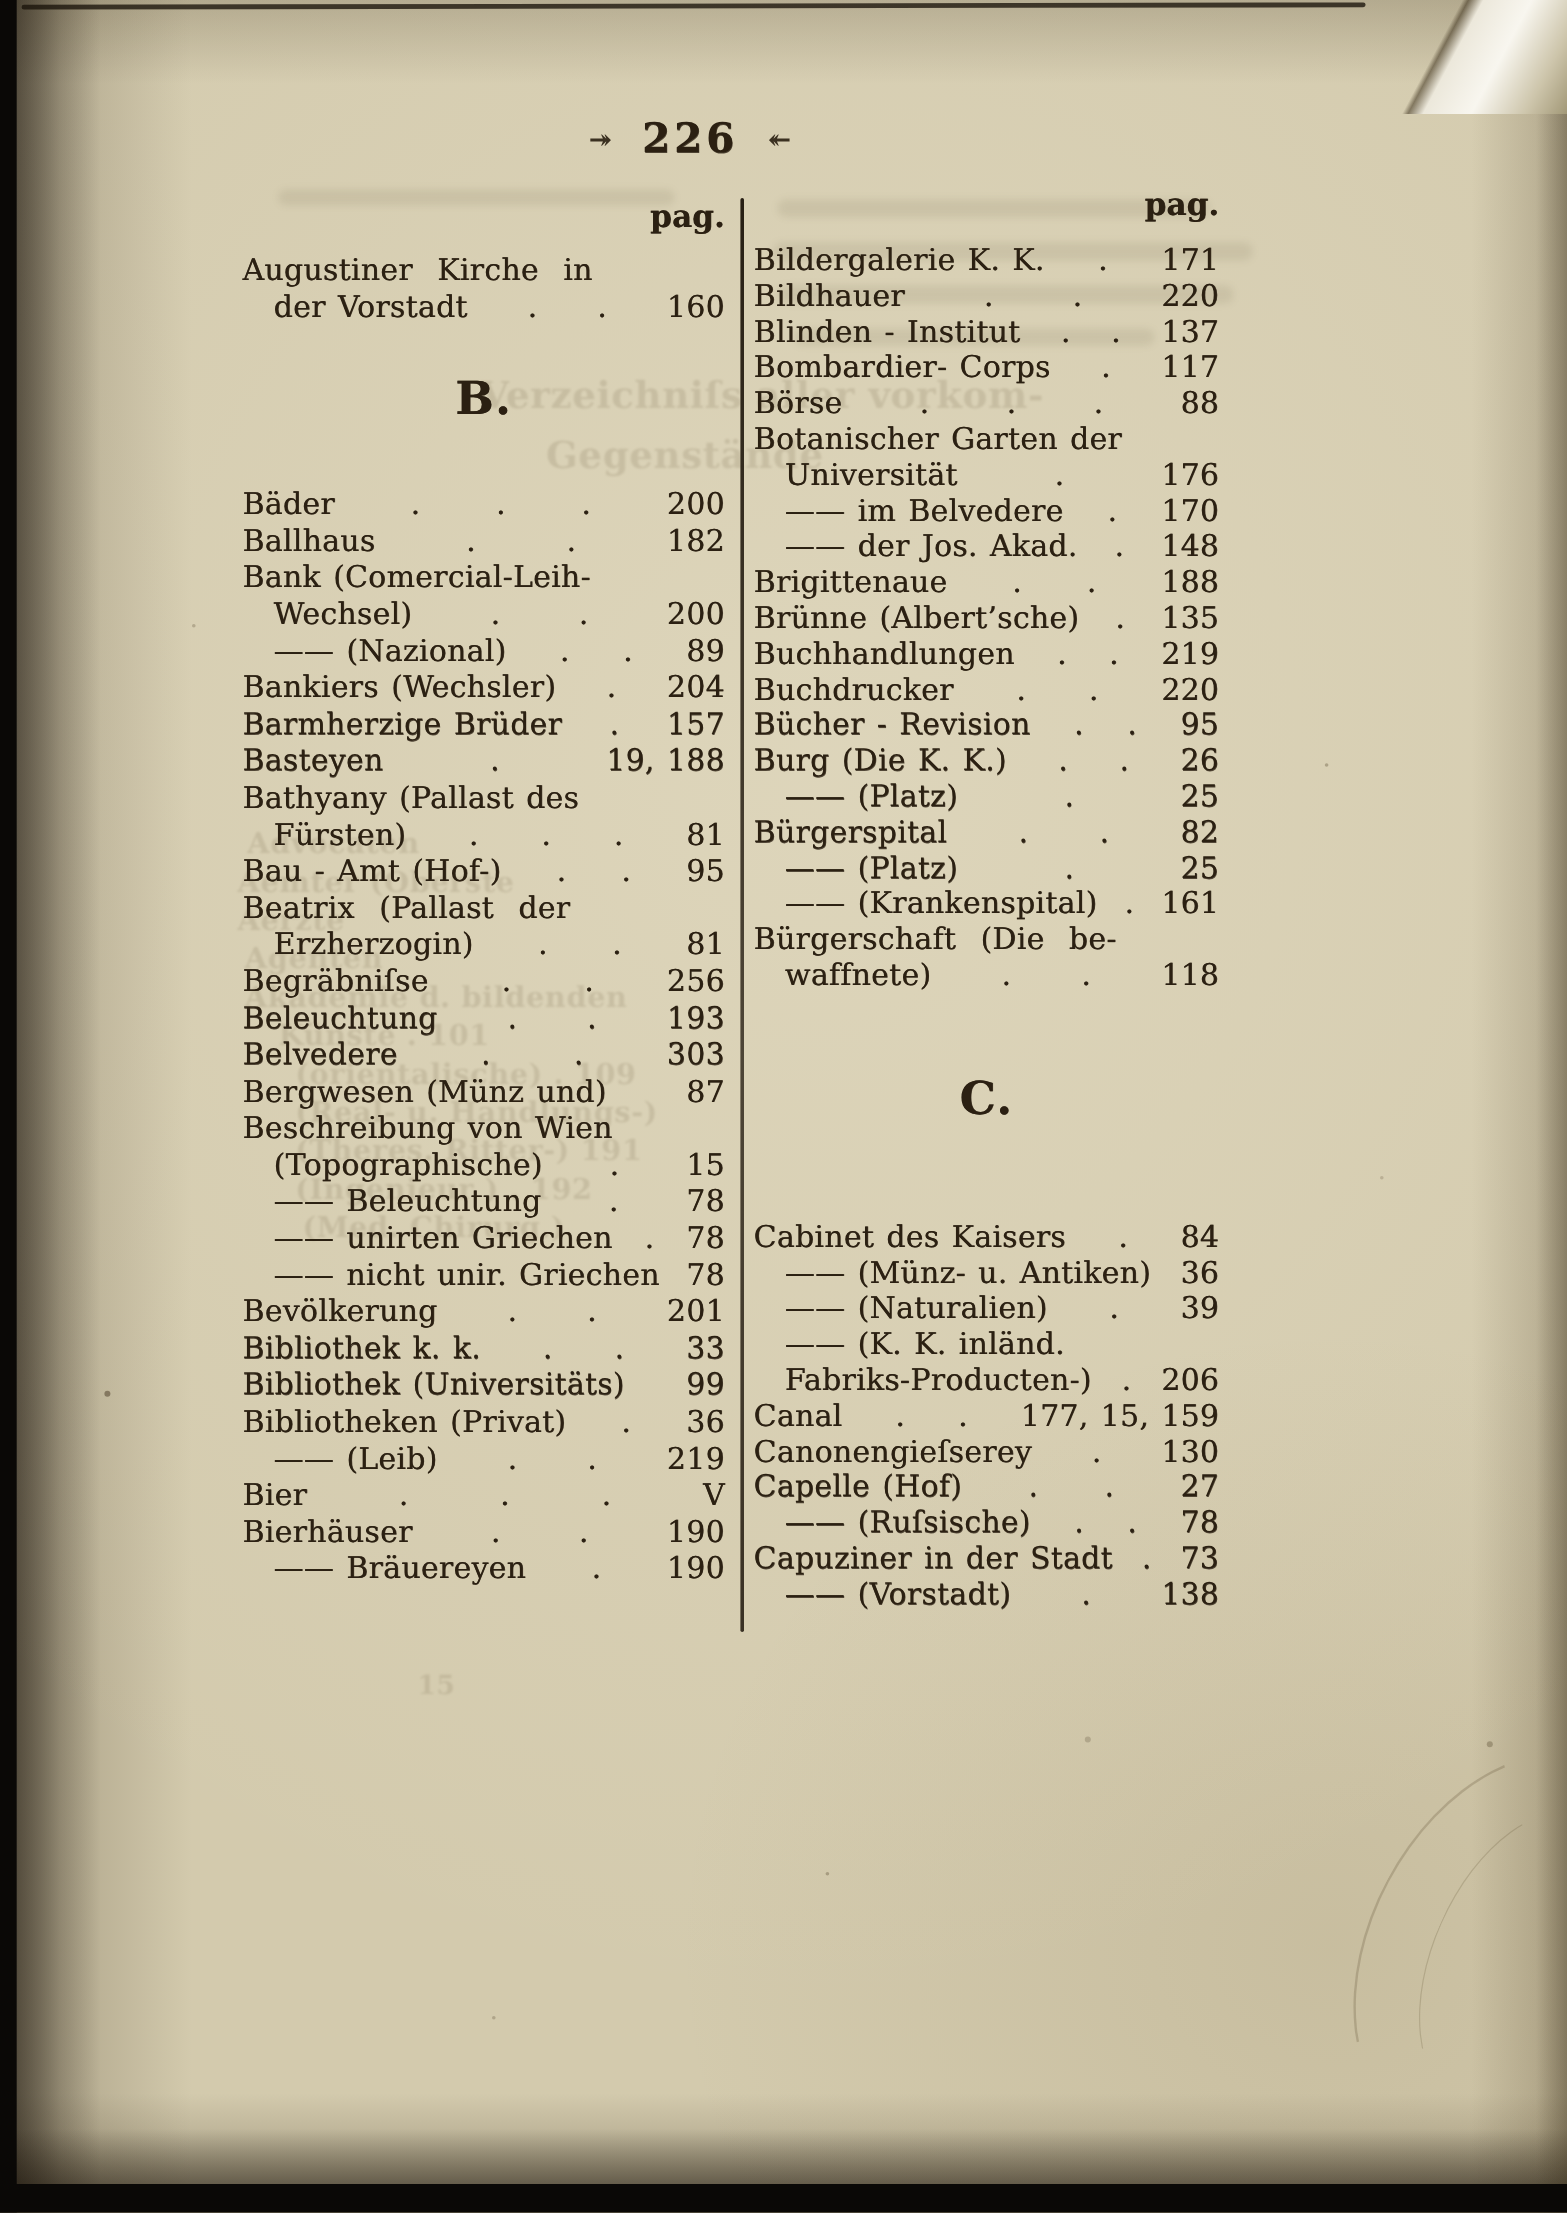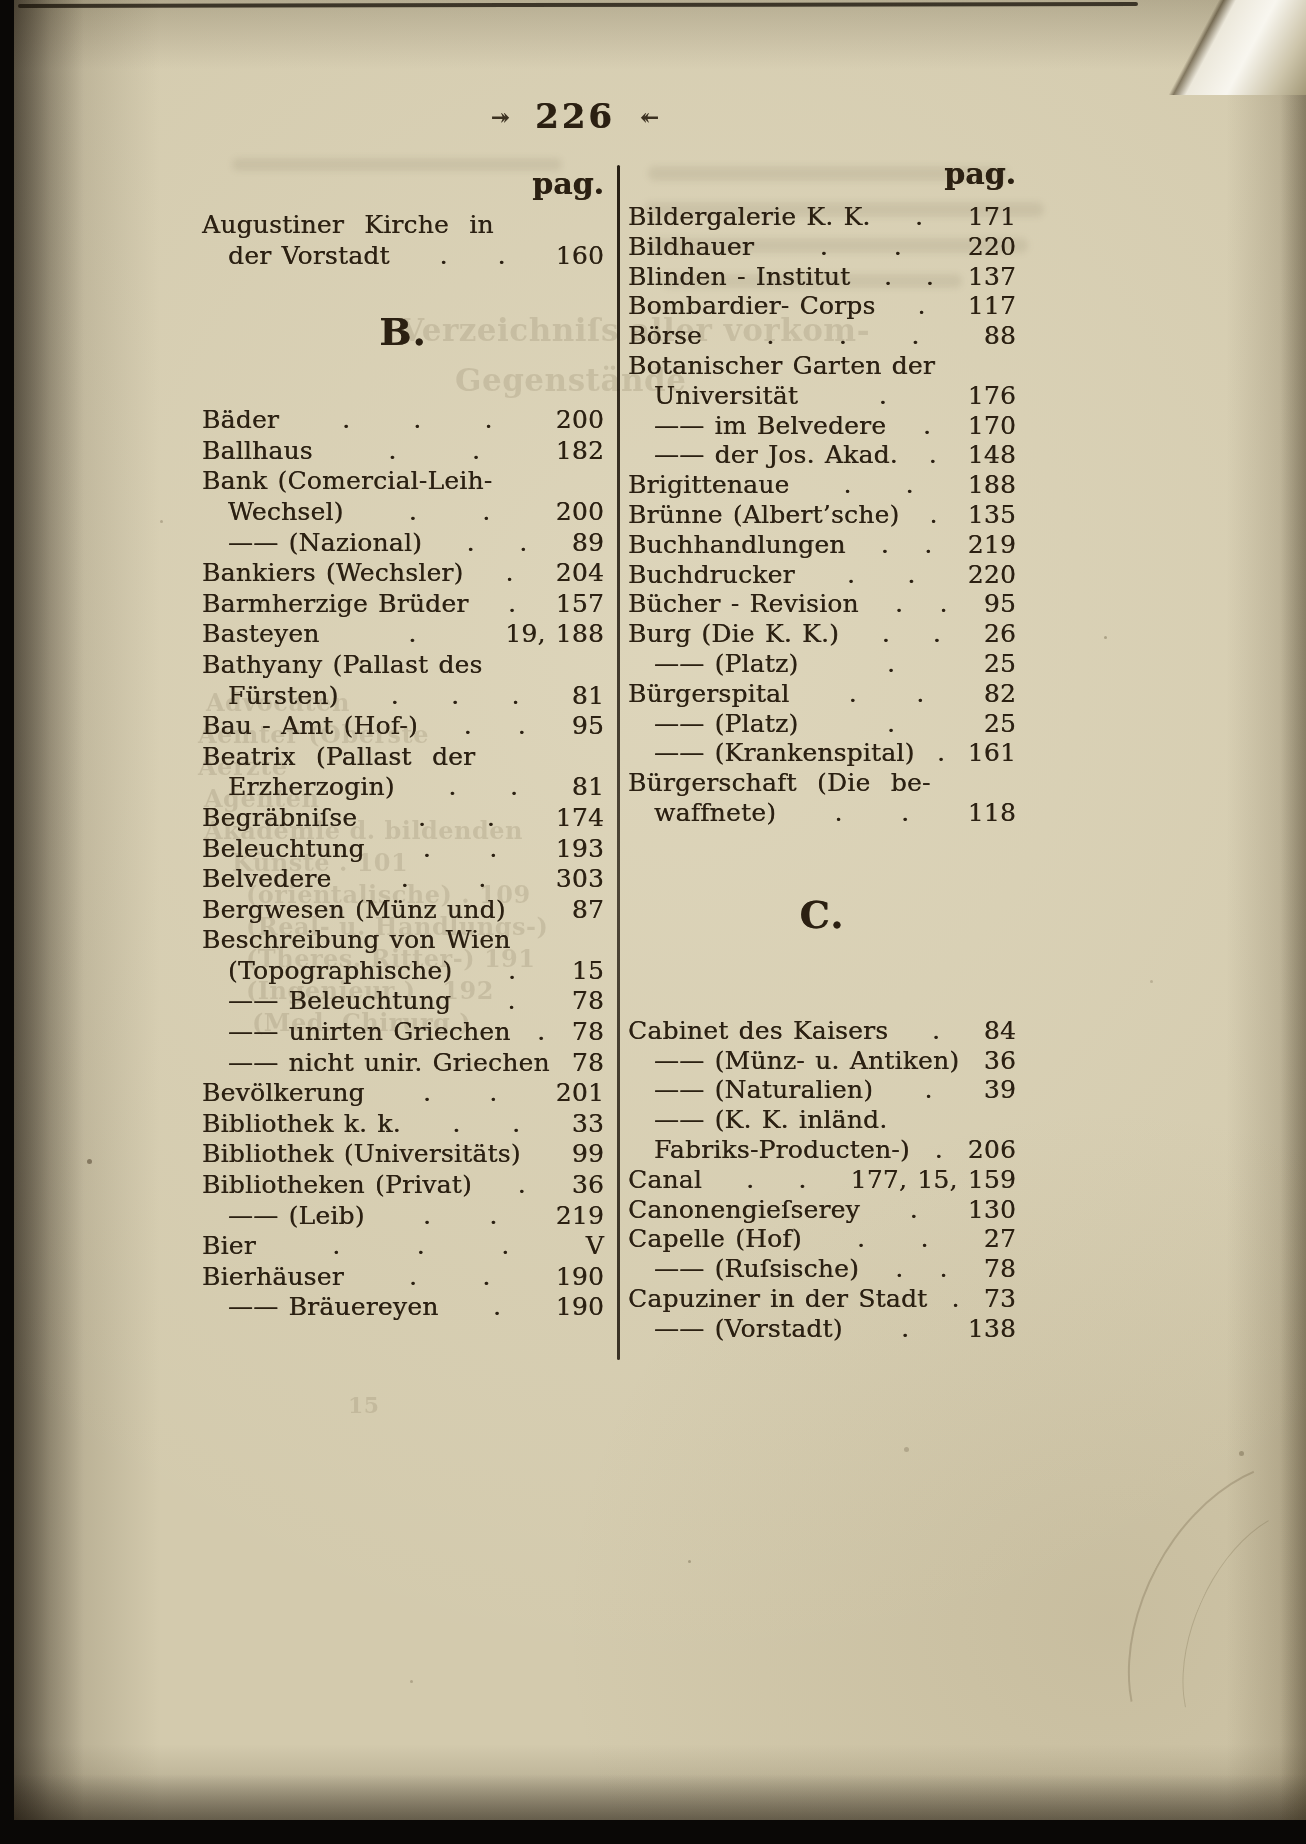--- a/index.html
+++ b/index.html
@@ -61,21 +61,21 @@
   .ghost-layer{position:absolute;inset:0;z-index:1;}
   .ghost{position:absolute;color:#6e5f42;opacity:0.17;filter:blur(0.7px);
     font-weight:bold;white-space:pre;letter-spacing:0.5px;}
   
   .header{position:absolute;top:96px;left:160px;width:830px;text-align:center;z-index:3;
     color:var(--ink);}
   .header .pnum{font-size:34px;font-weight:bold;letter-spacing:3px;margin:0 20px;
     text-shadow:0.4px 0.2px 0.3px rgba(42,31,18,0.8);}
   .header .orn{font-size:23px;font-weight:bold;opacity:0.9;position:relative;top:-3px;}
   
-  .pag{position:absolute;font-size:30px;font-weight:bold;z-index:3;
+  .pag{position:absolute;font-size:26px;font-weight:bold;z-index:3;
     text-shadow:0.35px 0.2px 0.25px rgba(42,31,18,0.8);}
   .pag-left{top:166px;left:202px;width:402px;text-align:right;}
   .pag-right{top:156px;left:628px;width:388px;text-align:right;}
   
   .divider{position:absolute;left:617px;top:165px;width:3px;height:1195px;z-index:3;
     background:linear-gradient(180deg, rgba(30,22,12,0.95), rgba(30,22,12,0.75) 60%, rgba(30,22,12,0.85));
     border-radius:2px;}
   
   .col{position:absolute;z-index:2;font-size:25px;letter-spacing:0.2px;word-spacing:2px;
     text-shadow:0.35px 0.2px 0.25px rgba(42,31,18,0.78);}
@@ -235,21 +235,21 @@
           <span>.</span>
         </span>
         <span class="p">81</span>
       </div>
       <div class="line">
         <span class="t">Begräbniſse</span>
         <span class="mid">
           <span>.</span>
           <span>.</span>
         </span>
-        <span class="p">174</span>
+        <span class="p">256</span>
       </div>
       <div class="line">
         <span class="t">Beleuchtung</span>
         <span class="mid">
           <span>.</span>
           <span>.</span>
         </span>
         <span class="p">193</span>
       </div>
       <div class="line">

